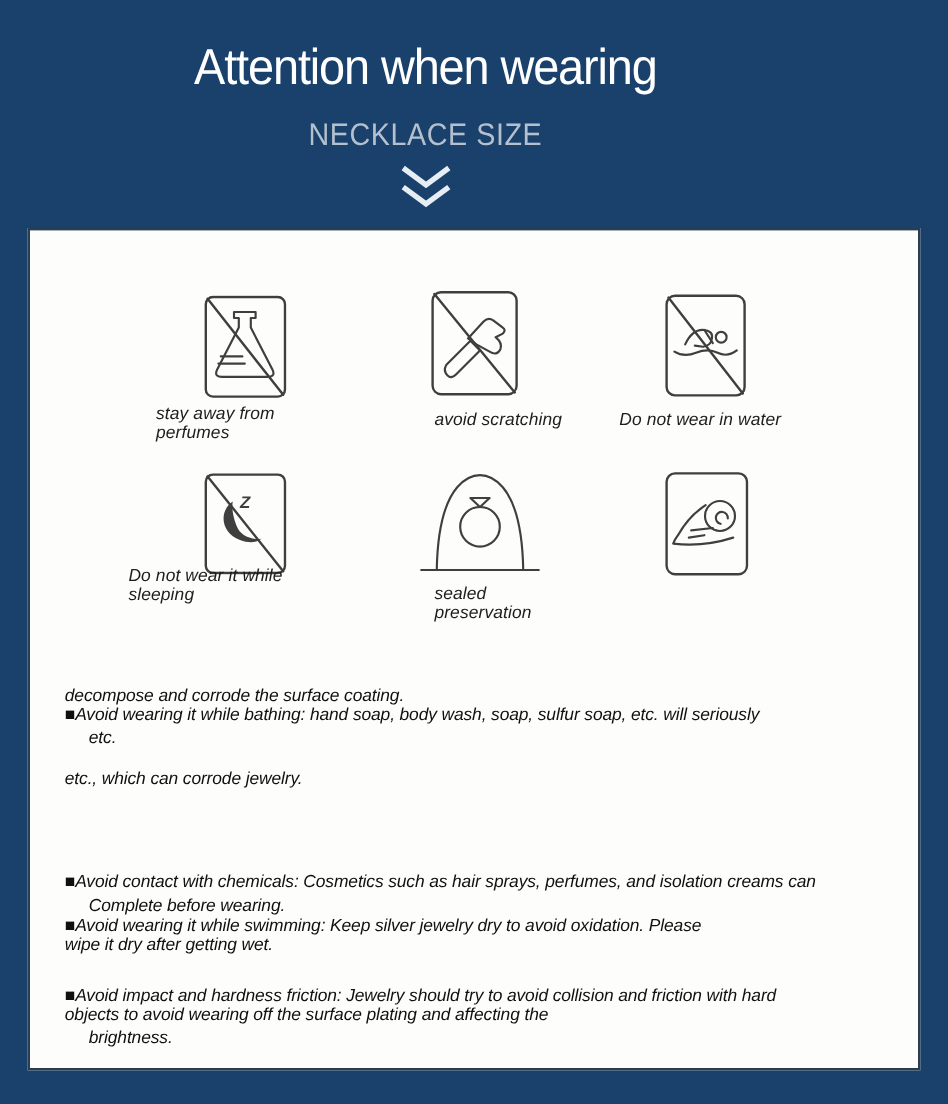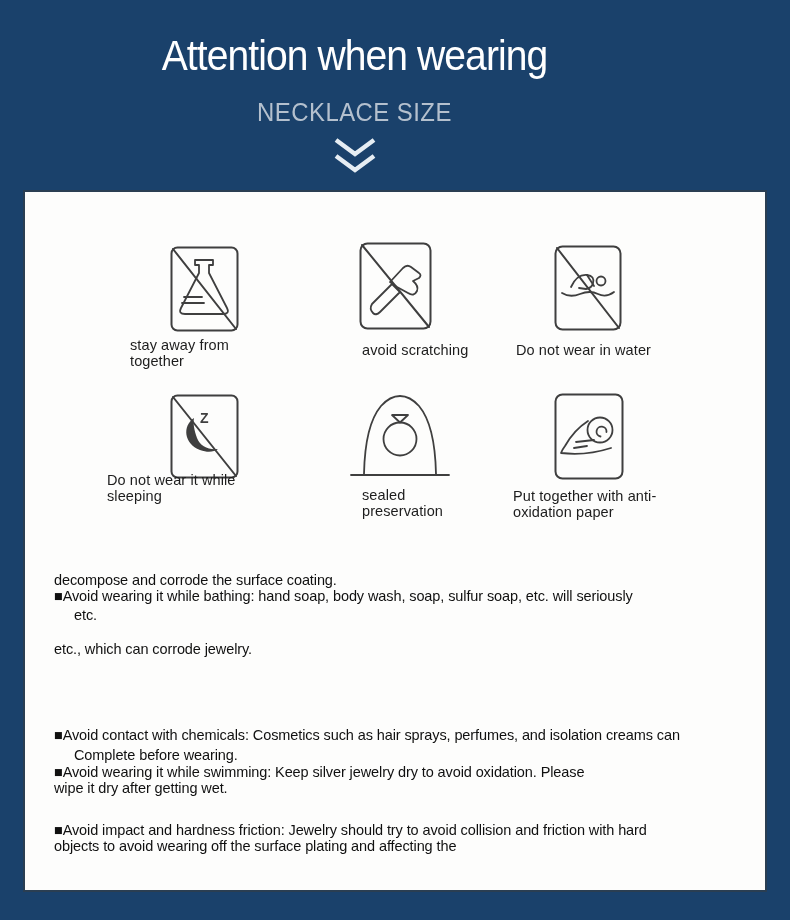--- a/index.html
+++ b/index.html
@@ -21,21 +21,21 @@
   .subtitle{
     position:absolute;left:0;right:0;top:97px;
     font-size:26px;font-weight:400;letter-spacing:0.5px;color:var(--subtitle_color);
     transform:scaleX(0.92);transform-origin:50% 50%;white-space:nowrap;
   }
   .chevron{position:absolute;left:0;right:0;top:137px;height:40px;}
   .chevron svg{display:block;margin:0 auto;}
 
   .card{
     position:absolute;left:23px;top:190px;width:744px;height:702px;
-    background:var(--card_bg);border:2px solid var(--card_border);box-sizing:border-box;
+    background:var(--card_bg);border:2px solid var(--card_border);box-sizing:border-box;font-style:italic;
   }
   .icn{position:absolute;margin:0;padding:0;}
   .icn svg{display:block;}
   .i1{left:145px;top:54px;}
   .i2{left:334px;top:50px;}
   .i3{left:529px;top:53px;}
   .i4{left:145px;top:202px;}
   .i5{left:325px;top:199px;}
   .i6{left:529px;top:201px;}
 
@@ -84,21 +84,21 @@
     <figure class="icn i1">
       <svg width="69" height="86" viewBox="0 0 69 86">
         <rect class="pict" x="1.5" y="1.5" width="66" height="83" rx="6"></rect>
         <path class="pict-thin" d="M25,14 H43 V19 H39 V27 L57,62 Q60,68 53,68 H15 Q8,68 11,62 L29,27 V19 H25 Z"></path>
         <path class="pict-thin" d="M14,51 H32 M12,57 H34"></path>
         <line class="pict" x1="3" y1="3" x2="66" y2="83"></line>
       </svg>
     </figure>
     <div class="lbl l1">
       <div>stay away from</div>
-      <div>together</div>
+      <div>perfumes</div>
     </div>
 
     <figure class="icn i2">
       <svg width="73" height="88" viewBox="0 0 73 88">
         <rect class="pict" x="1.5" y="1.5" width="70" height="85" rx="7"></rect>
         <path class="pict-thin" d="M13,62 L33,42 L41,50 L21,70 Q17,74 14,71 Q10,67 13,62 Z"></path>
         <path class="pict-thin" d="M31,40 L44,26 Q48,22 52,25 L60,31 Q63,33 60,36 L54,39 Q60,44 58,49 Q55,55 49,51 L38,45 Z"></path>
         <line class="pict" x1="3" y1="3" x2="70" y2="85"></line>
       </svg>
     </figure>
@@ -149,24 +149,20 @@
 
     <figure class="icn i6">
       <svg width="70" height="87" viewBox="0 0 70 87">
         <rect class="pict" x="1.5" y="1.5" width="67" height="84" rx="7"></rect>
         <circle class="pict-thin" cx="46" cy="37" r="12.5"></circle>
         <path class="pict-thin" d="M52.5,39 A5,5 0 1 0 46.5,43.5"></path>
         <path class="pict-thin" d="M34,28 Q20,37 11,53 Q8,57 7,60 Q32,63 57,55"></path>
         <path class="pict-thin" d="M22,49 L40,47 M20,55 L33,53"></path>
       </svg>
     </figure>
-    <div class="lbl l6">
-      <div>Put together with anti-</div>
-      <div>oxidation paper</div>
-    </div>
 
     <div class="note n1">
       <div class="nline">decompose and corrode the surface coating.</div>
       <div class="nline">■Avoid wearing it while bathing: hand soap, body wash, soap, sulfur soap, etc. will seriously</div>
       <div class="nline indent">etc.</div>
     </div>
 
     <div class="note n2">
       <div class="nline">etc., which can corrode jewelry.</div>
     </div>
@@ -177,16 +173,17 @@
     </div>
 
     <div class="note n4">
       <div class="nline">■Avoid wearing it while swimming: Keep silver jewelry dry to avoid oxidation. Please</div>
       <div class="nline">wipe it dry after getting wet.</div>
     </div>
 
     <div class="note n5">
       <div class="nline">■Avoid impact and hardness friction: Jewelry should try to avoid collision and friction with hard</div>
       <div class="nline">objects to avoid wearing off the surface plating and affecting the</div>
+      <div class="nline indent">brightness.</div>
     </div>
 
   </section>
 </div>
 
 </body></html>

